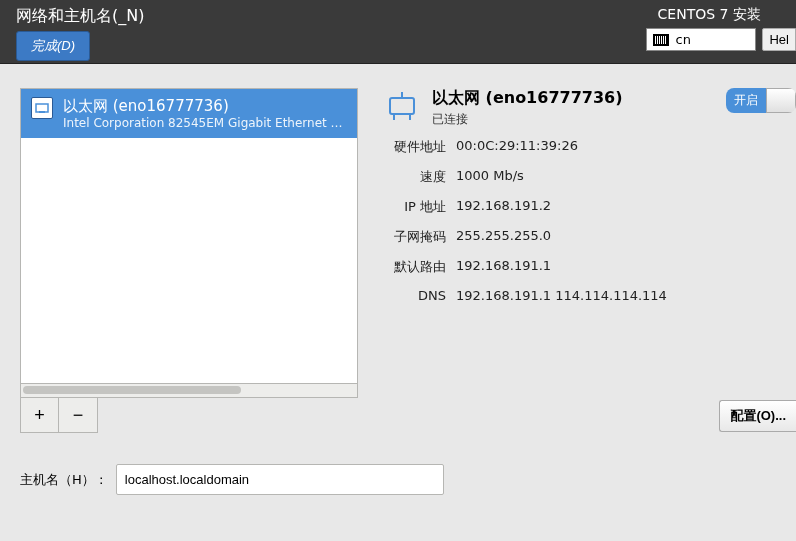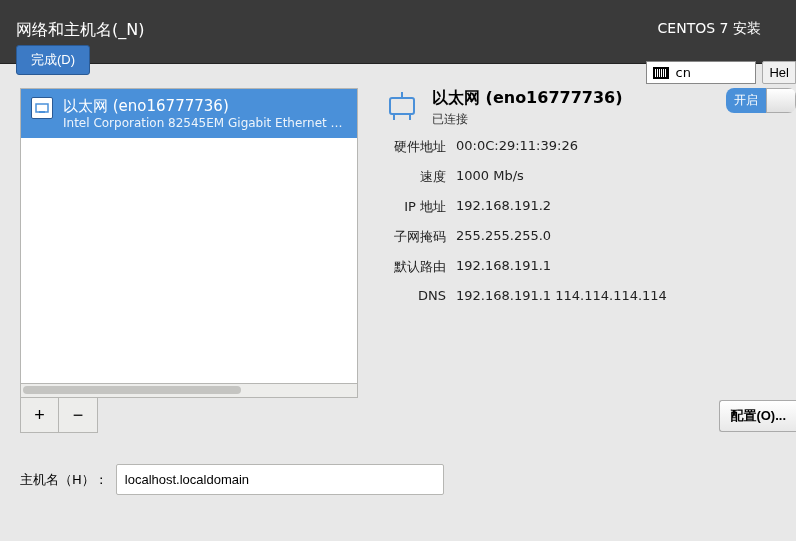--- a/index.html
+++ b/index.html
@@ -10,38 +10,39 @@
   width: 796px;
   height: 541px;
   overflow: hidden;
 }
 .header {
   background: #3a3a3a;
   color: #fff;
   height: 64px;
   display: flex;
   justify-content: space-between;
-  padding: 20px 0 0 16px;
+  padding: 6px 0 0 16px;
   border-bottom: 1px solid #222;
 }
 .header-left { display: flex; flex-direction: column; gap: 4px; }
 .header-title { font-size: 16px; font-weight: 400; }
 .done-btn {
   background: #3c7ac5;
   border: 1px solid #2a5a95;
   border-radius: 3px;
   color: #fff;
   padding: 5px 14px;
   width: fit-content;
   cursor: pointer;
   font-size: 13px;
+  font-style: italic;
 }
 .header-right { display: flex; flex-direction: column; align-items: center; gap: 4px; padding-right: 0; }
 .header-right-top { font-size: 14px; margin-right: 24px; }
-.header-right-bottom { display: flex; align-items: center; gap: 6px; margin-top: 19px; }
+.header-right-bottom { display: flex; align-items: center; gap: 6px; }
 .kb-indicator {
   background: #fff; color: #000;
   border: 1px solid #888;
   padding: 3px 8px 3px 6px;
   display: flex; align-items: center; gap: 6px;
   font-size: 13px;
   min-width: 110px;
 }
 .kb-icon {
   width: 16px; height: 12px;

